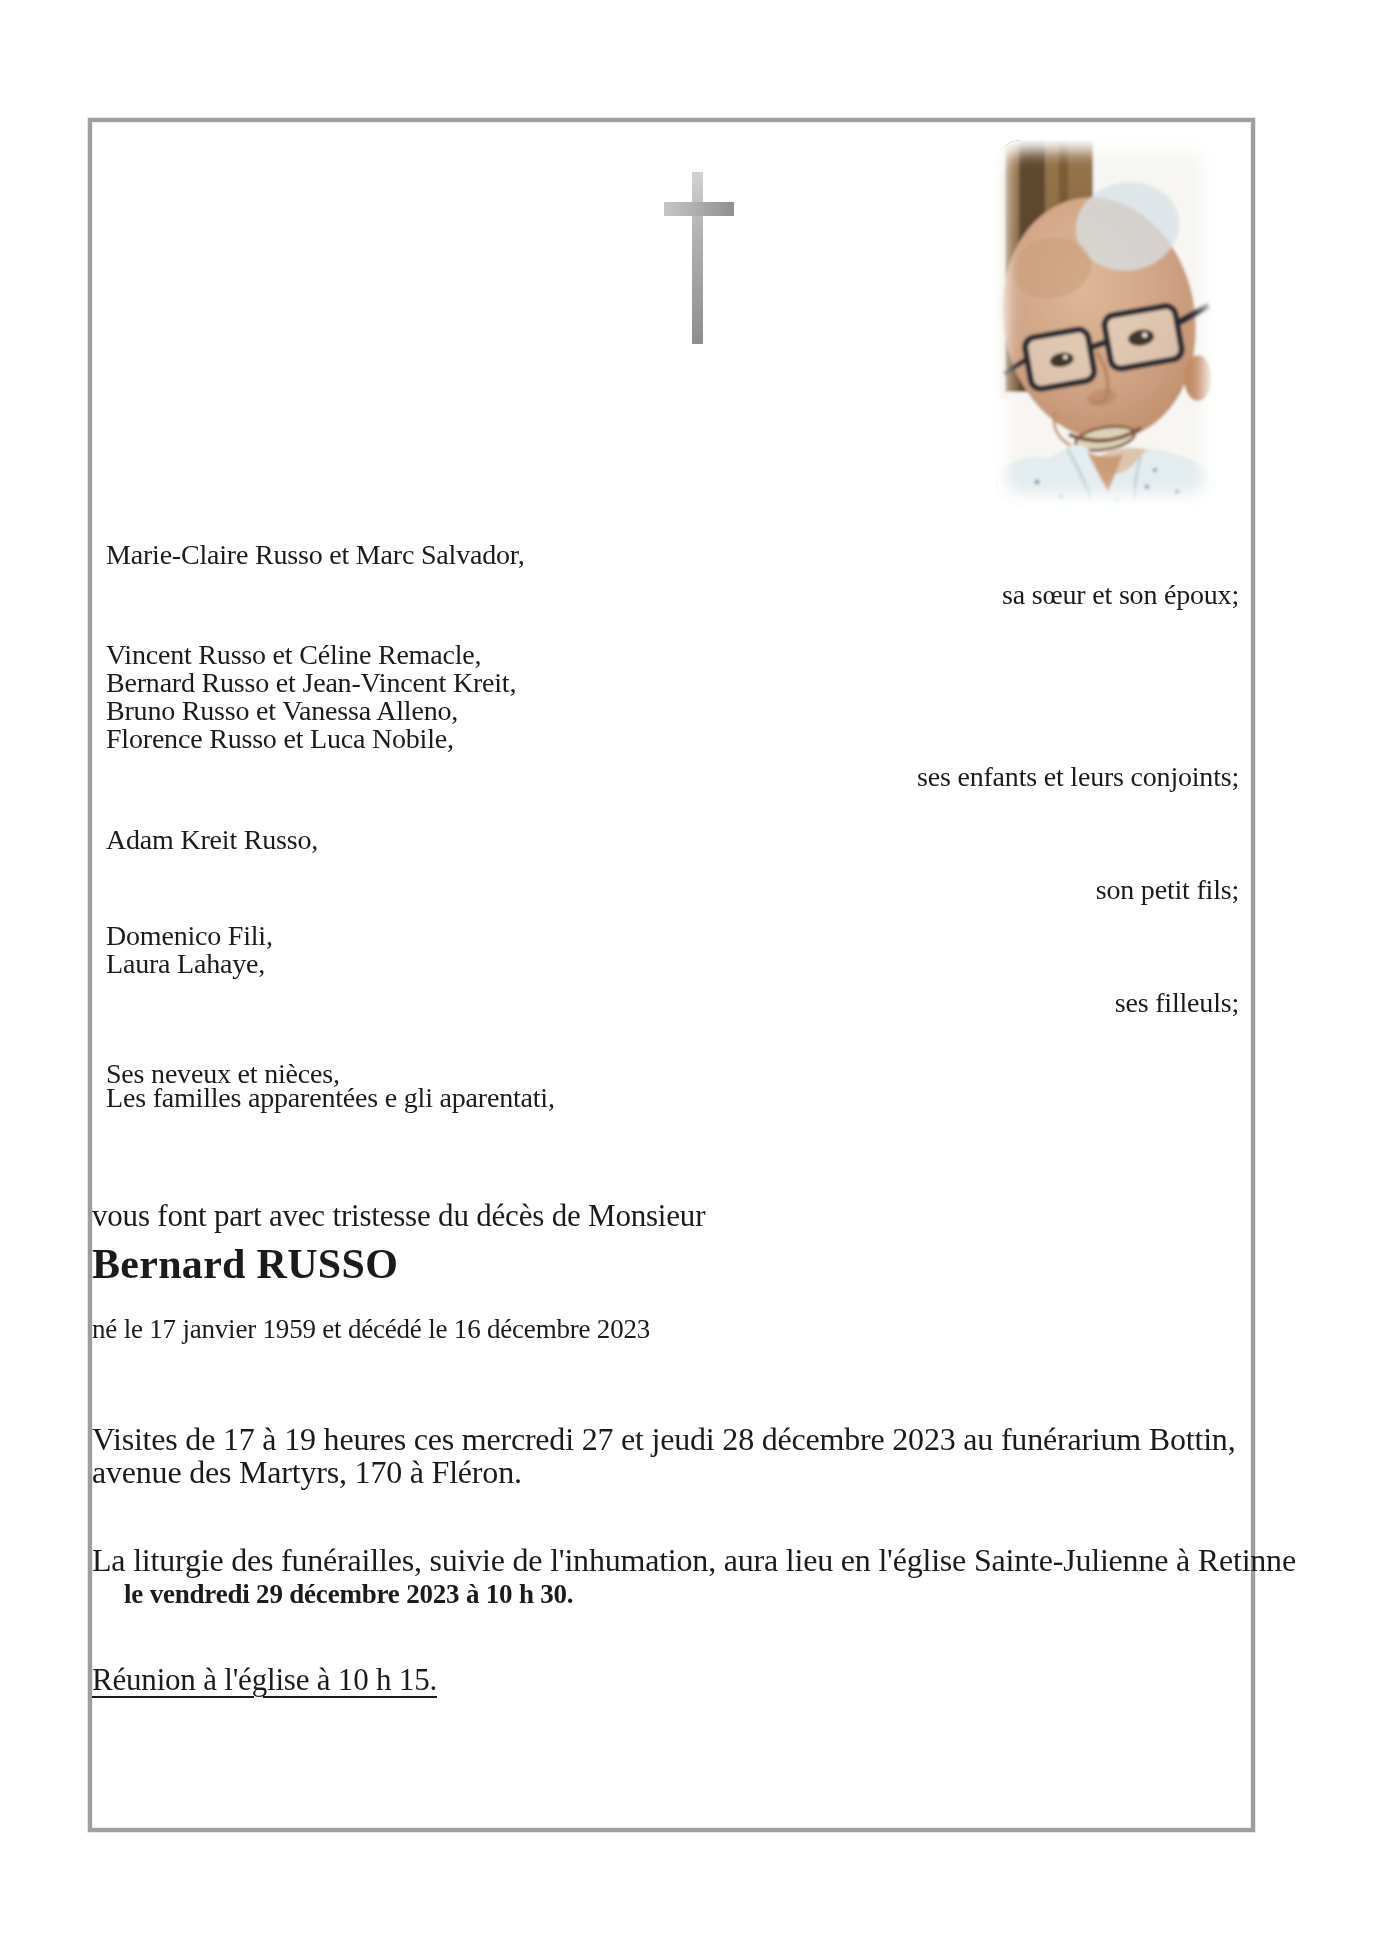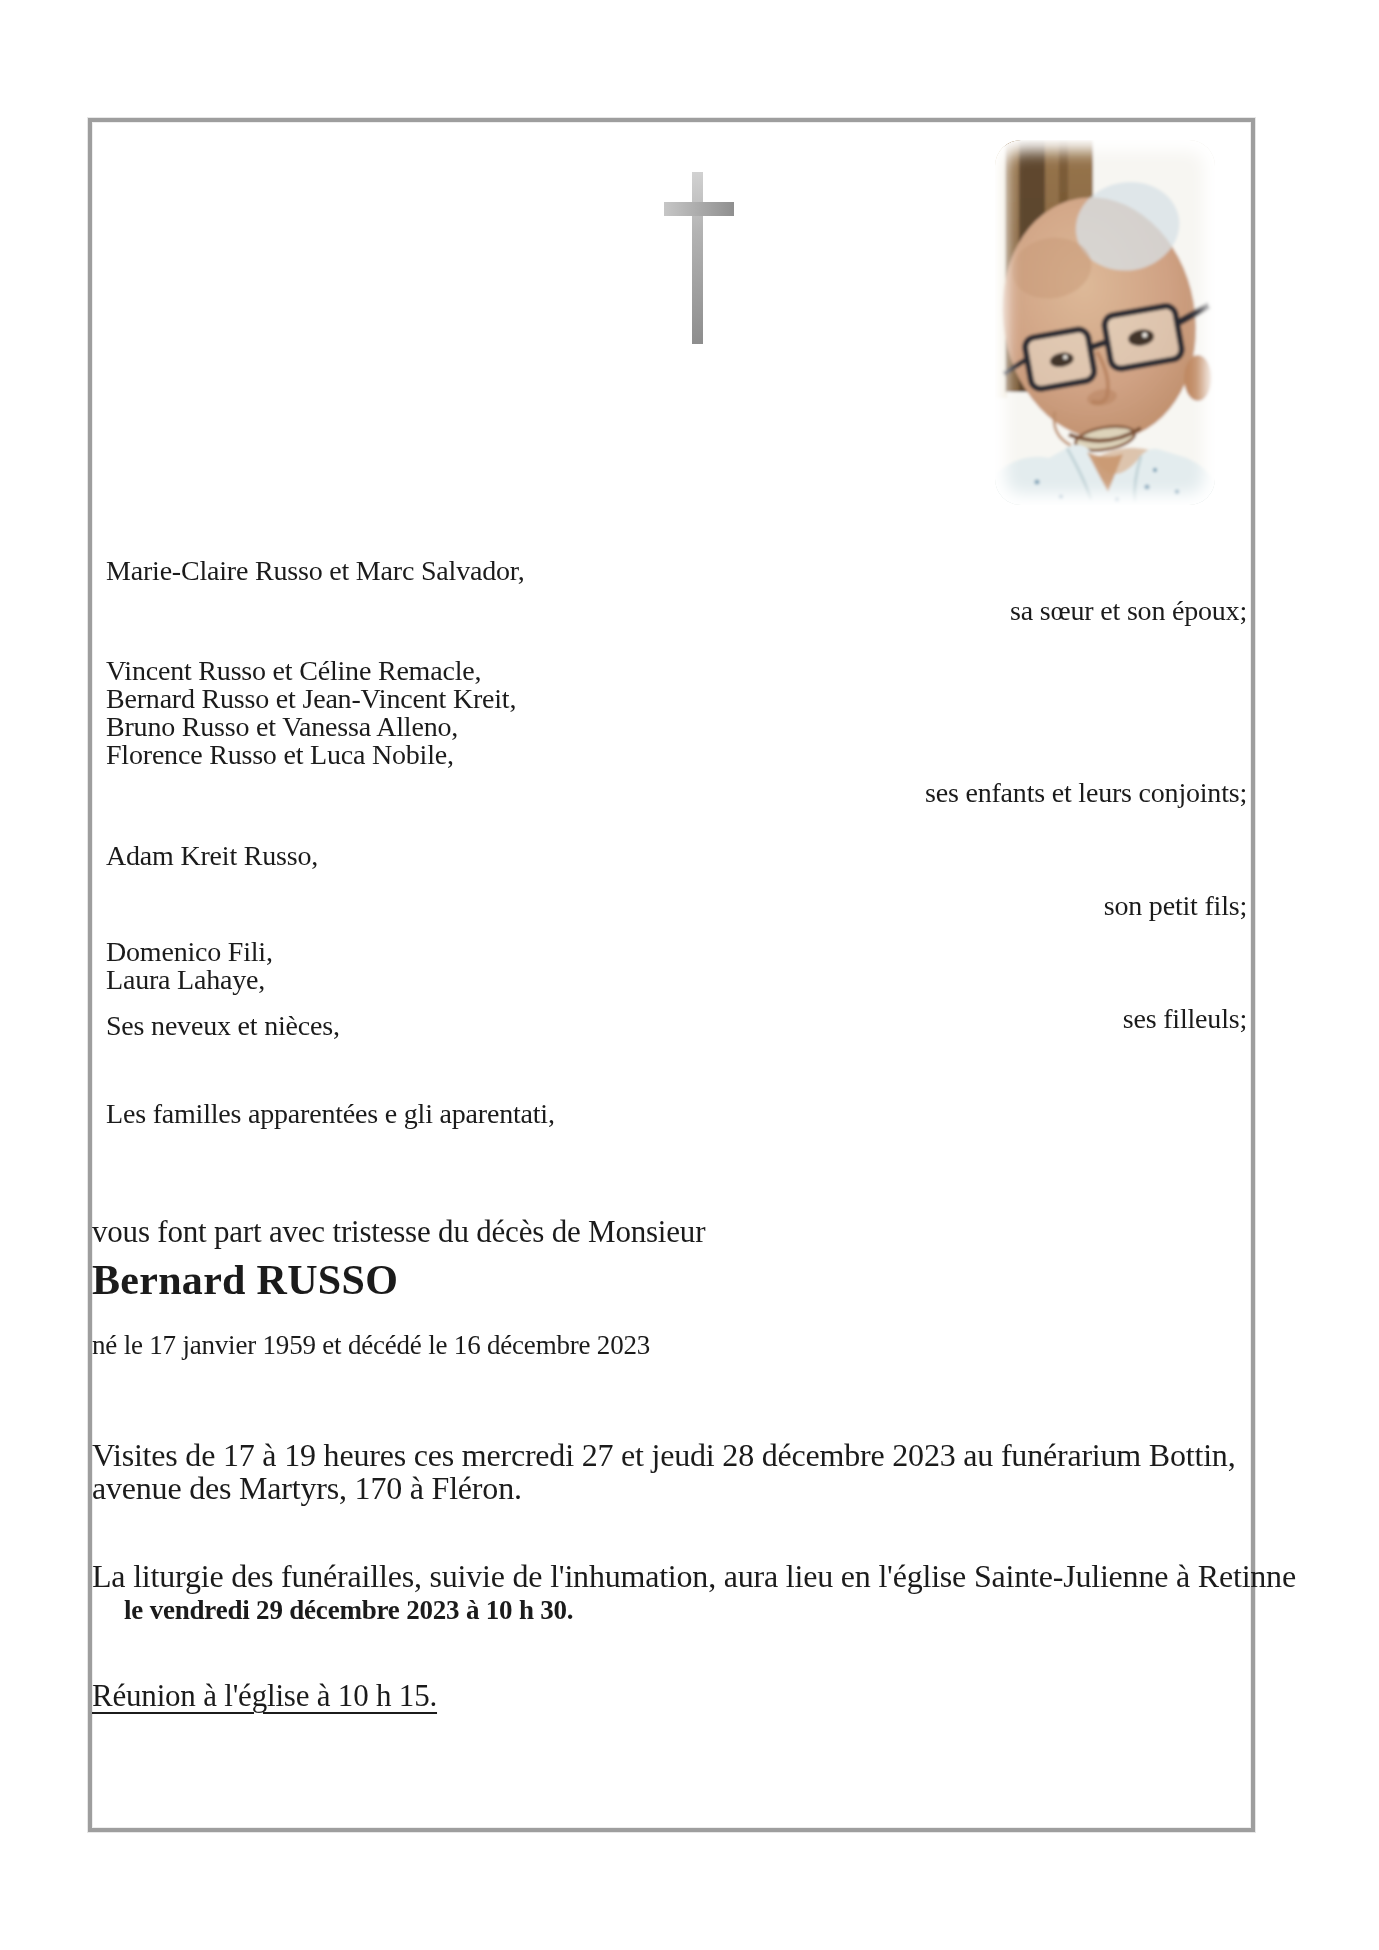--- a/index.html
+++ b/index.html
@@ -30,23 +30,23 @@
     position:absolute; left:903px; top:18px; width:220px; height:365px;
     border-radius:26px; overflow:hidden; background:#f6f5f1;
   }
   .photo svg { display:block; width:100%; height:100%; }
   .photo-feather {
     position:absolute; inset:0; border-radius:26px; pointer-events:none;
     box-shadow: inset 0 0 16px 11px #ffffff;
   }
 
   
-  .tline { position:absolute; white-space:nowrap; letter-spacing:-0.2px;margin-top:16px; }
+  .tline { position:absolute; white-space:nowrap; letter-spacing:-0.2px; }
   .lname   { left:14px;  font-size:28px; }
-  .rlabel  { left:16px; right:0; text-align:right; padding-right:4px; font-size:28px; }
+  .rlabel  { left:16px; right:0; text-align:right; padding-right:12px; font-size:28px; }
   .center  { left:0; right:0; text-align:left; white-space:nowrap; }
   .intro   { font-size:31px; }
   .deceased{ font-size:42px; font-weight:bold; letter-spacing:.3px; }
   .dates   { font-size:27px; }
   .detail  { font-size:32px; }
   .bolddate{ font-size:27px; font-weight:bold;padding-left:32px; }
   .meeting { font-size:31px; text-decoration:underline; text-decoration-thickness:2px; text-underline-offset:6px; }
 </style>
 </head>
 <body>
@@ -133,21 +133,21 @@
     <div class="tline lname" style="top:601px">Florence Russo et Luca Nobile,</div>
     <div class="tline rlabel" style="top:639px">ses enfants et leurs conjoints;</div>
 
     <div class="tline lname" style="top:702px">Adam Kreit Russo,</div>
     <div class="tline rlabel" style="top:752px">son petit fils;</div>
 
     <div class="tline lname" style="top:798px">Domenico Fili,</div>
     <div class="tline lname" style="top:826px">Laura Lahaye,</div>
     <div class="tline rlabel" style="top:865px">ses filleuls;</div>
 
-    <div class="tline lname" style="top:872px">Ses neveux et nièces,</div>
+    <div class="tline lname" style="top:936px">Ses neveux et nièces,</div>
     <div class="tline lname" style="top:960px">Les familles apparentées e gli aparentati,</div>
 
     <div class="tline center intro" style="top:1076px">vous font part avec tristesse du décès de Monsieur</div>
     <div class="tline center deceased" style="top:1118px">Bernard RUSSO</div>
     <div class="tline center dates" style="top:1192px">né le 17 janvier 1959 et décédé le 16 décembre 2023</div>
 
     <div class="tline center detail" style="top:1299px">Visites de 17 à 19 heures ces mercredi 27 et  jeudi 28 décembre 2023 au  funérarium Bottin,</div>
     <div class="tline center detail" style="top:1332px">avenue des Martyrs, 170 à Fléron.</div>
     <div class="tline center detail" style="top:1420px">La liturgie des funérailles, suivie de l'inhumation, aura lieu en l'église Sainte-Julienne à Retinne</div>
     <div class="tline center bolddate" style="top:1457px">le vendredi 29 décembre 2023 à 10 h 30.</div>

